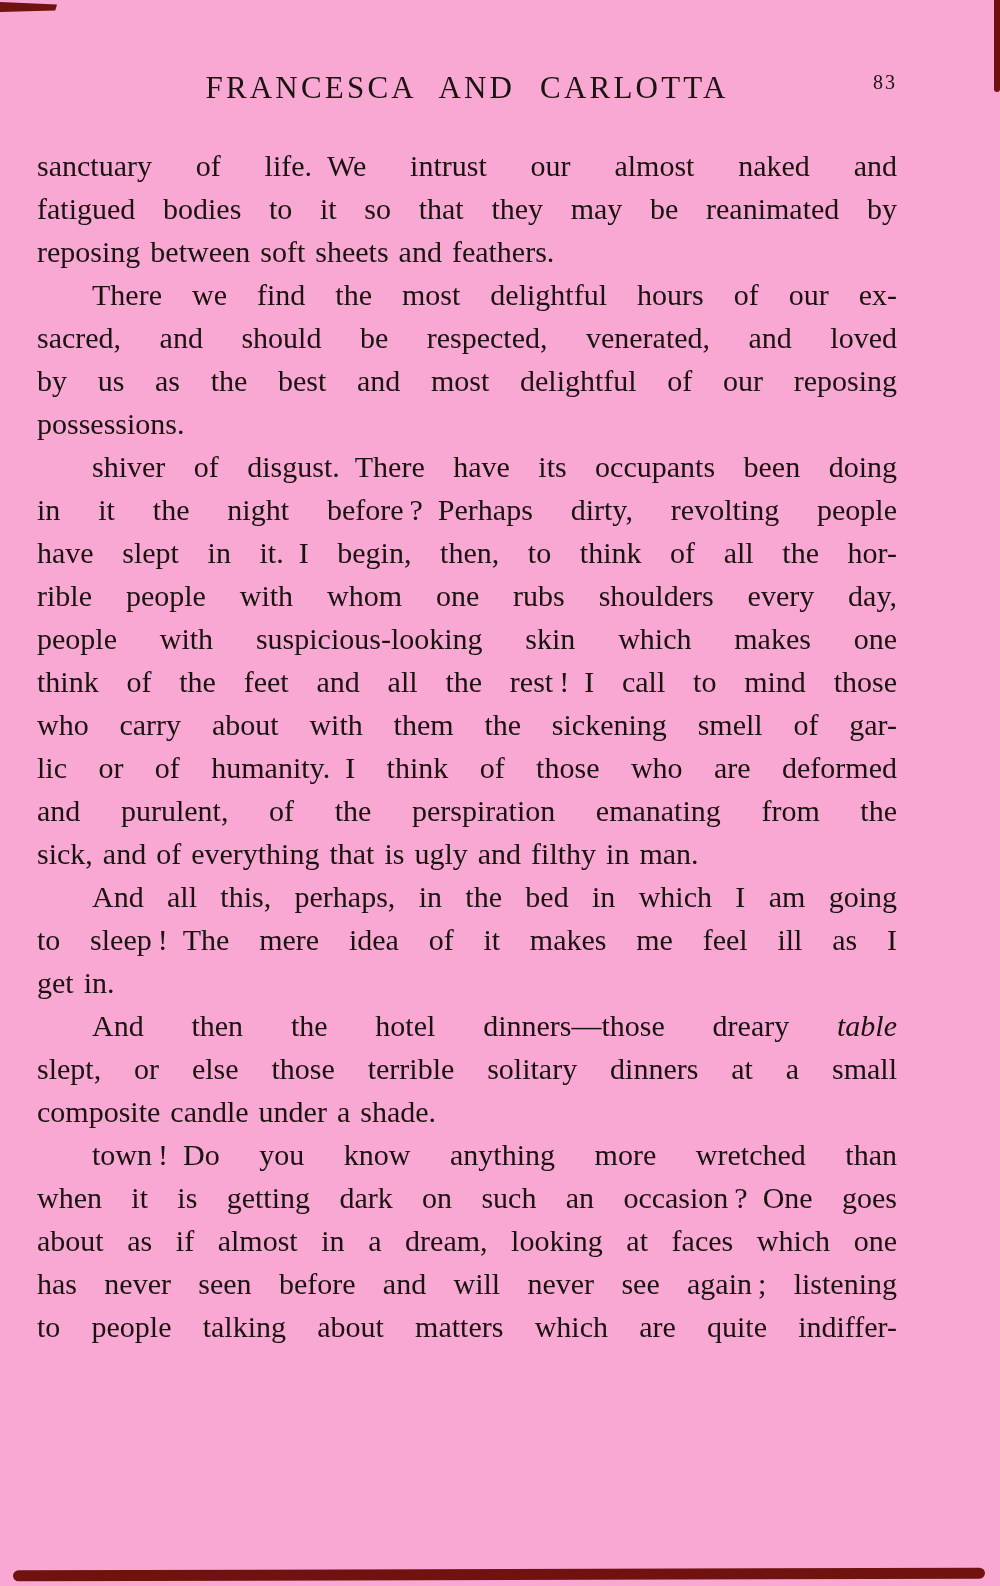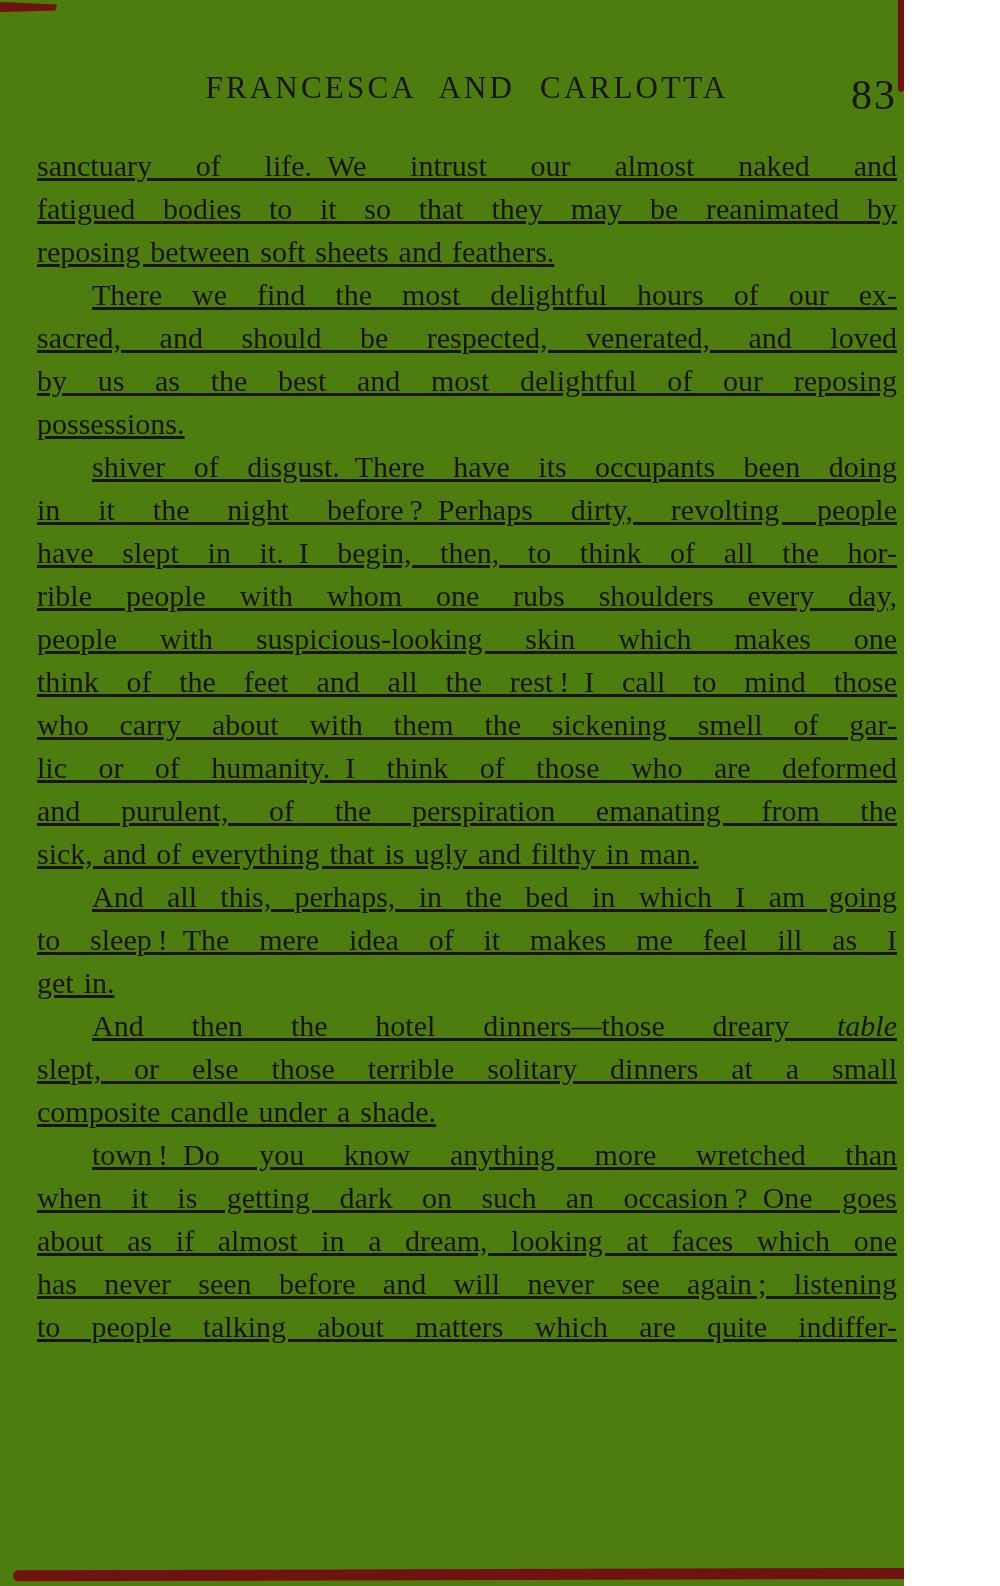--- a/index.html
+++ b/index.html
@@ -1,21 +1,21 @@
 <!DOCTYPE html>
 <html><head>
 <meta charset="utf-8">
 <style>
   * { box-sizing: border-box; }
   html, body { margin: 0; padding: 0; background: #ffffff; }
   .page {
     position: relative;
-    width: 904px;
+    width: 1000px;
     height: 1586px;
-    background: #4d7c0f;
+    background: #f9a8d4;
     overflow: hidden;
     font-family: "Liberation Serif", "DejaVu Serif", serif;
     color: #19140f;
   }
   .header {
     position: absolute;
     left: 37px; top: 70px;
     width: 860px; height: 44px;
   }
   .header-title {
@@ -23,28 +23,27 @@
     left: 0; right: 0; top: 0;
     text-align: center;
     font-size: 31px;
     letter-spacing: 3.2px;
     word-spacing: 14px;
     white-space: nowrap;
   }
   .page-number {
     position: absolute;
     right: 0; top: 1px;
-    font-size: 42px;
+    font-size: 20px;
     letter-spacing: 2px;
   }
   .body-text {
     position: absolute;
     left: 37px; top: 144px;
     width: 860px;
-    text-decoration: underline;
   }
   .line {
     font-size: 30px;
     line-height: 43px;
     word-spacing: 2.5px;
     text-align: justify;
     text-align-last: justify;
   }
   .line.short { text-align-last: left; }
   .para.indent .line:first-child { text-indent: 55px; }

